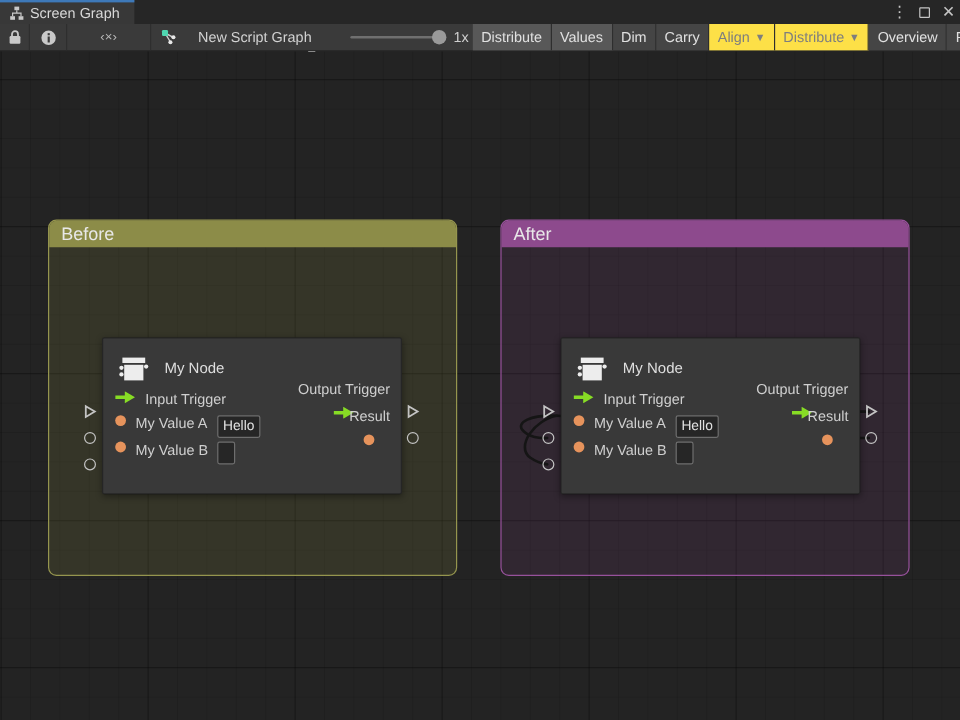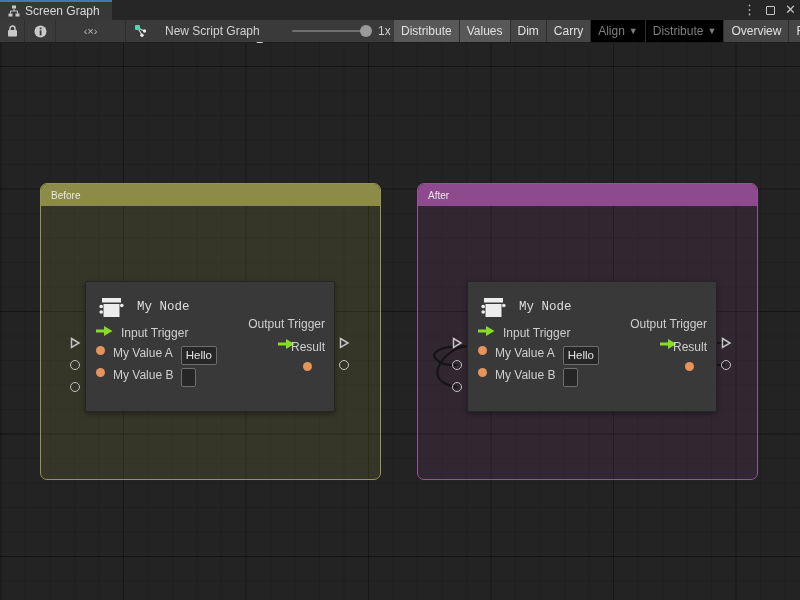--- a/index.html
+++ b/index.html
@@ -27,48 +27,48 @@
   .tb-graph { position:absolute; left:126px; top:0; height:22px; display:flex; align-items:center; gap:17px;
               padding:0 8px; color:#d2d2d2; }
   .zoom-label { position:absolute; left:256px; top:20px; color:#cfcfcf; }
   .zoom-track { position:absolute; left:292px; top:10px; width:74px; height:2px; background:#6f6f6f; border-radius:1px; }
   .zoom-handle { position:absolute; left:360px; top:5px; width:12px; height:12px; border-radius:50%; background:#9a9a9a; }
   .zoom-val { position:absolute; left:378px; top:4px; color:#cfcfcf; }
   .tb-buttons { position:absolute; left:394px; top:0; height:22px; display:flex; }
   .tb-btn { height:22px; display:flex; align-items:center; padding:0 7px; gap:4px;
             background:#454545; border-right:1px solid #2e2e2e; color:#e0e0e0; white-space:nowrap; cursor:default; }
   .tb-btn.active { background:#585858; }
-  .tb-btn.disabled { background:#000000; color:#7e7e7e;align-items:center; }
+  .tb-btn.disabled { background:#fde047; color:#7e7e7e;align-items:center; }
   .tb-btn .arr { font-size:9px; }
 
   
   .canvas { position:absolute; left:0; top:43px; width:800px; height:557px;
             background-color:#232323;
             background-image:
               linear-gradient(to right, rgba(0,0,0,0.30) 1px, transparent 1px),
               linear-gradient(to bottom, rgba(0,0,0,0.30) 1px, transparent 1px),
               linear-gradient(to right, rgba(0,0,0,0.10) 1px, transparent 1px),
               linear-gradient(to bottom, rgba(0,0,0,0.10) 1px, transparent 1px);
             background-size:122.5px 122.5px,122.5px 122.5px,24.5px 24.5px,24.5px 24.5px;
             background-position:0.5px 0,0 23px,0.5px 0,0 -1.5px; }
 
   
   .group { position:absolute; width:341px; height:297px; border-radius:7px; }
   .group-header { height:22px; border-radius:6px 6px 0 0; display:flex; align-items:center;
-                  padding:0 10px; font-size:10px; color:#e8e8e8; }
+                  padding:0 10px; font-size:15px; color:#e8e8e8; }
   .group.before { left:40px; top:140px; border:1px solid #95954e; background:rgba(150,150,70,0.16); }
   .group.before .group-header { background:#8c8c48; }
   .group.after { left:417px; top:140px; border:1px solid #97519b; background:rgba(150,70,150,0.13); }
   .group.after .group-header { background:#8d4a8d; }
 
   
   .node { position:absolute; width:250px; height:131px; background:#393939; border-radius:2px;
           border:1px solid rgba(0,0,0,0.35); box-shadow:0 2px 5px rgba(0,0,0,0.35);
           color:#cfcfcf; font-size:12px; }
-  .node-header { height:40px; display:flex; align-items:center; gap:12px; padding:10px 12px 0 12px;font-family:Liberation Mono, monospace; }
+  .node-header { height:40px; display:flex; align-items:center; gap:12px; padding:10px 12px 0 12px; }
   .node-title { color:#dedede; font-size:12.5px; }
   .node-row { height:22px; display:flex; align-items:center; padding:0 9px 0 10px; }
   .row-left { display:flex; align-items:flex-start; gap:8px; }
   .row-right { margin-left:auto; display:flex; align-items:center; gap:8px;flex-direction:column; }
   .dot { width:9px; height:9px; border-radius:50%; background:#e6935c; flex:0 0 auto; }
   .vfield { height:19px; background:#262626; border:1px solid #6e6e6e; border-radius:2px;
             color:#e2e2e2; font-size:11.5px; font-family:"Liberation Sans",sans-serif; padding:0 4px; }
   .vfield.hello { width:36px; }
   .vfield.empty { width:15px; }
 

